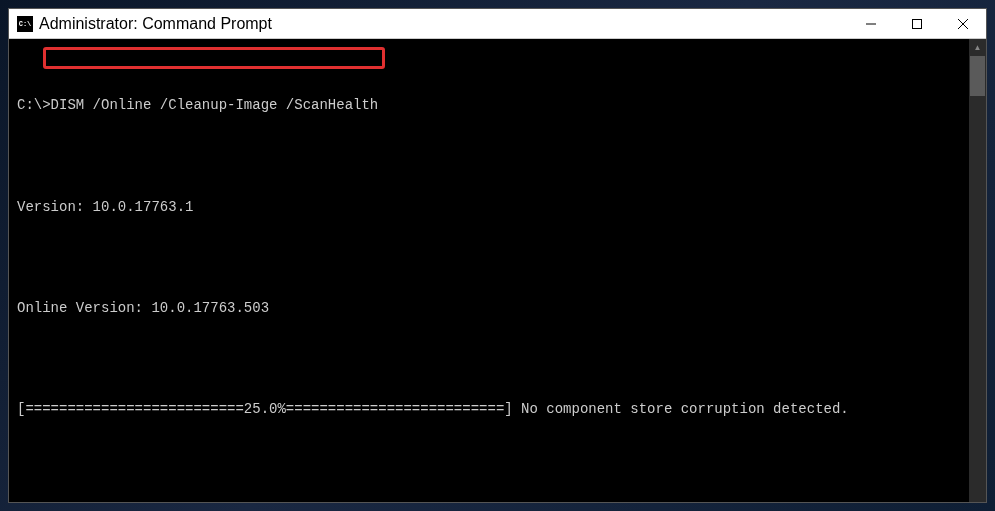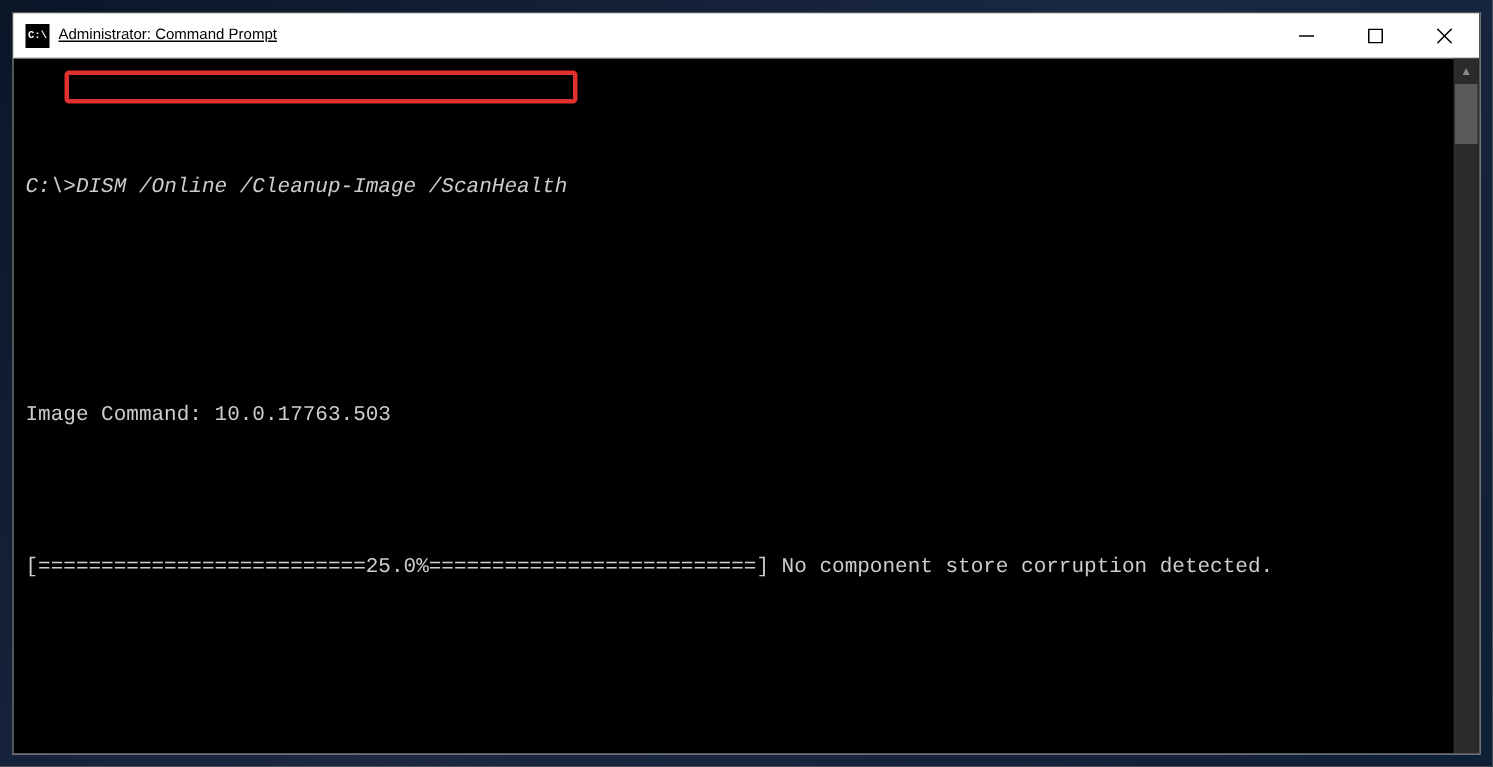--- a/index.html
+++ b/index.html
@@ -43,24 +43,23 @@
       align-items: center;
       justify-content: center;
     }
     .titlebar-icon-inner {
       font-size: 7px;
       color: #fff;
       font-family: 'Courier New', monospace;
       font-weight: bold;
     }
     .titlebar-text {
-      font-size: 10px;
+      font-size: 16px;
       color: #000;
       flex: 1;
-      text-decoration: underline;
     }
     .window-controls {
       display: flex;
       height: 100%;
     }
     .win-btn {
       width: 46px;
       height: 100%;
       display: flex;
       align-items: center;
@@ -84,22 +83,21 @@
       padding: 4px 8px;
       font-family: 'Consolas', 'Courier New', monospace;
       font-size: 14px;
       color: #cccccc;
       line-height: 1.2;
       white-space: pre;
       overflow: hidden;
     }
     .prompt-line {
       position: relative;
-      margin-top: 24px;
-      font-style: italic;
+      margin-top: 4px;
     }
     .highlight-box {
       position: absolute;
       left: 34px;
       top: 8px;
       width: 342px;
       height: 22px;
       border: 3px solid #e03030;
       border-radius: 3px;
       pointer-events: none;
@@ -164,22 +162,23 @@
           </svg>
       </button>
     </div>
   </div>
 
   <div class="terminal-area">
     <div class="terminal-content">
       <div class="highlight-box"></div>
       <span class="line prompt-line"><span class="cmd-text">C:\&gt;</span><span class="cmd-text">DISM /Online /Cleanup-Image /ScanHealth</span></span>
       <span class="line"></span>
+      <span class="line">Version: 10.0.17763.1</span>
       <span class="line"></span>
-      <span class="line">Image Command: 10.0.17763.503</span>
+      <span class="line">Online Version: 10.0.17763.503</span>
       <span class="line"></span>
       <span class="line">[==========================25.0%==========================] No component store corruption detected.</span>
       
       
     </div>
     <div class="scrollbar">
       <div class="scroll-arrow top">▲</div>
       <div class="scrollbar-thumb"></div>
 
     </div>

